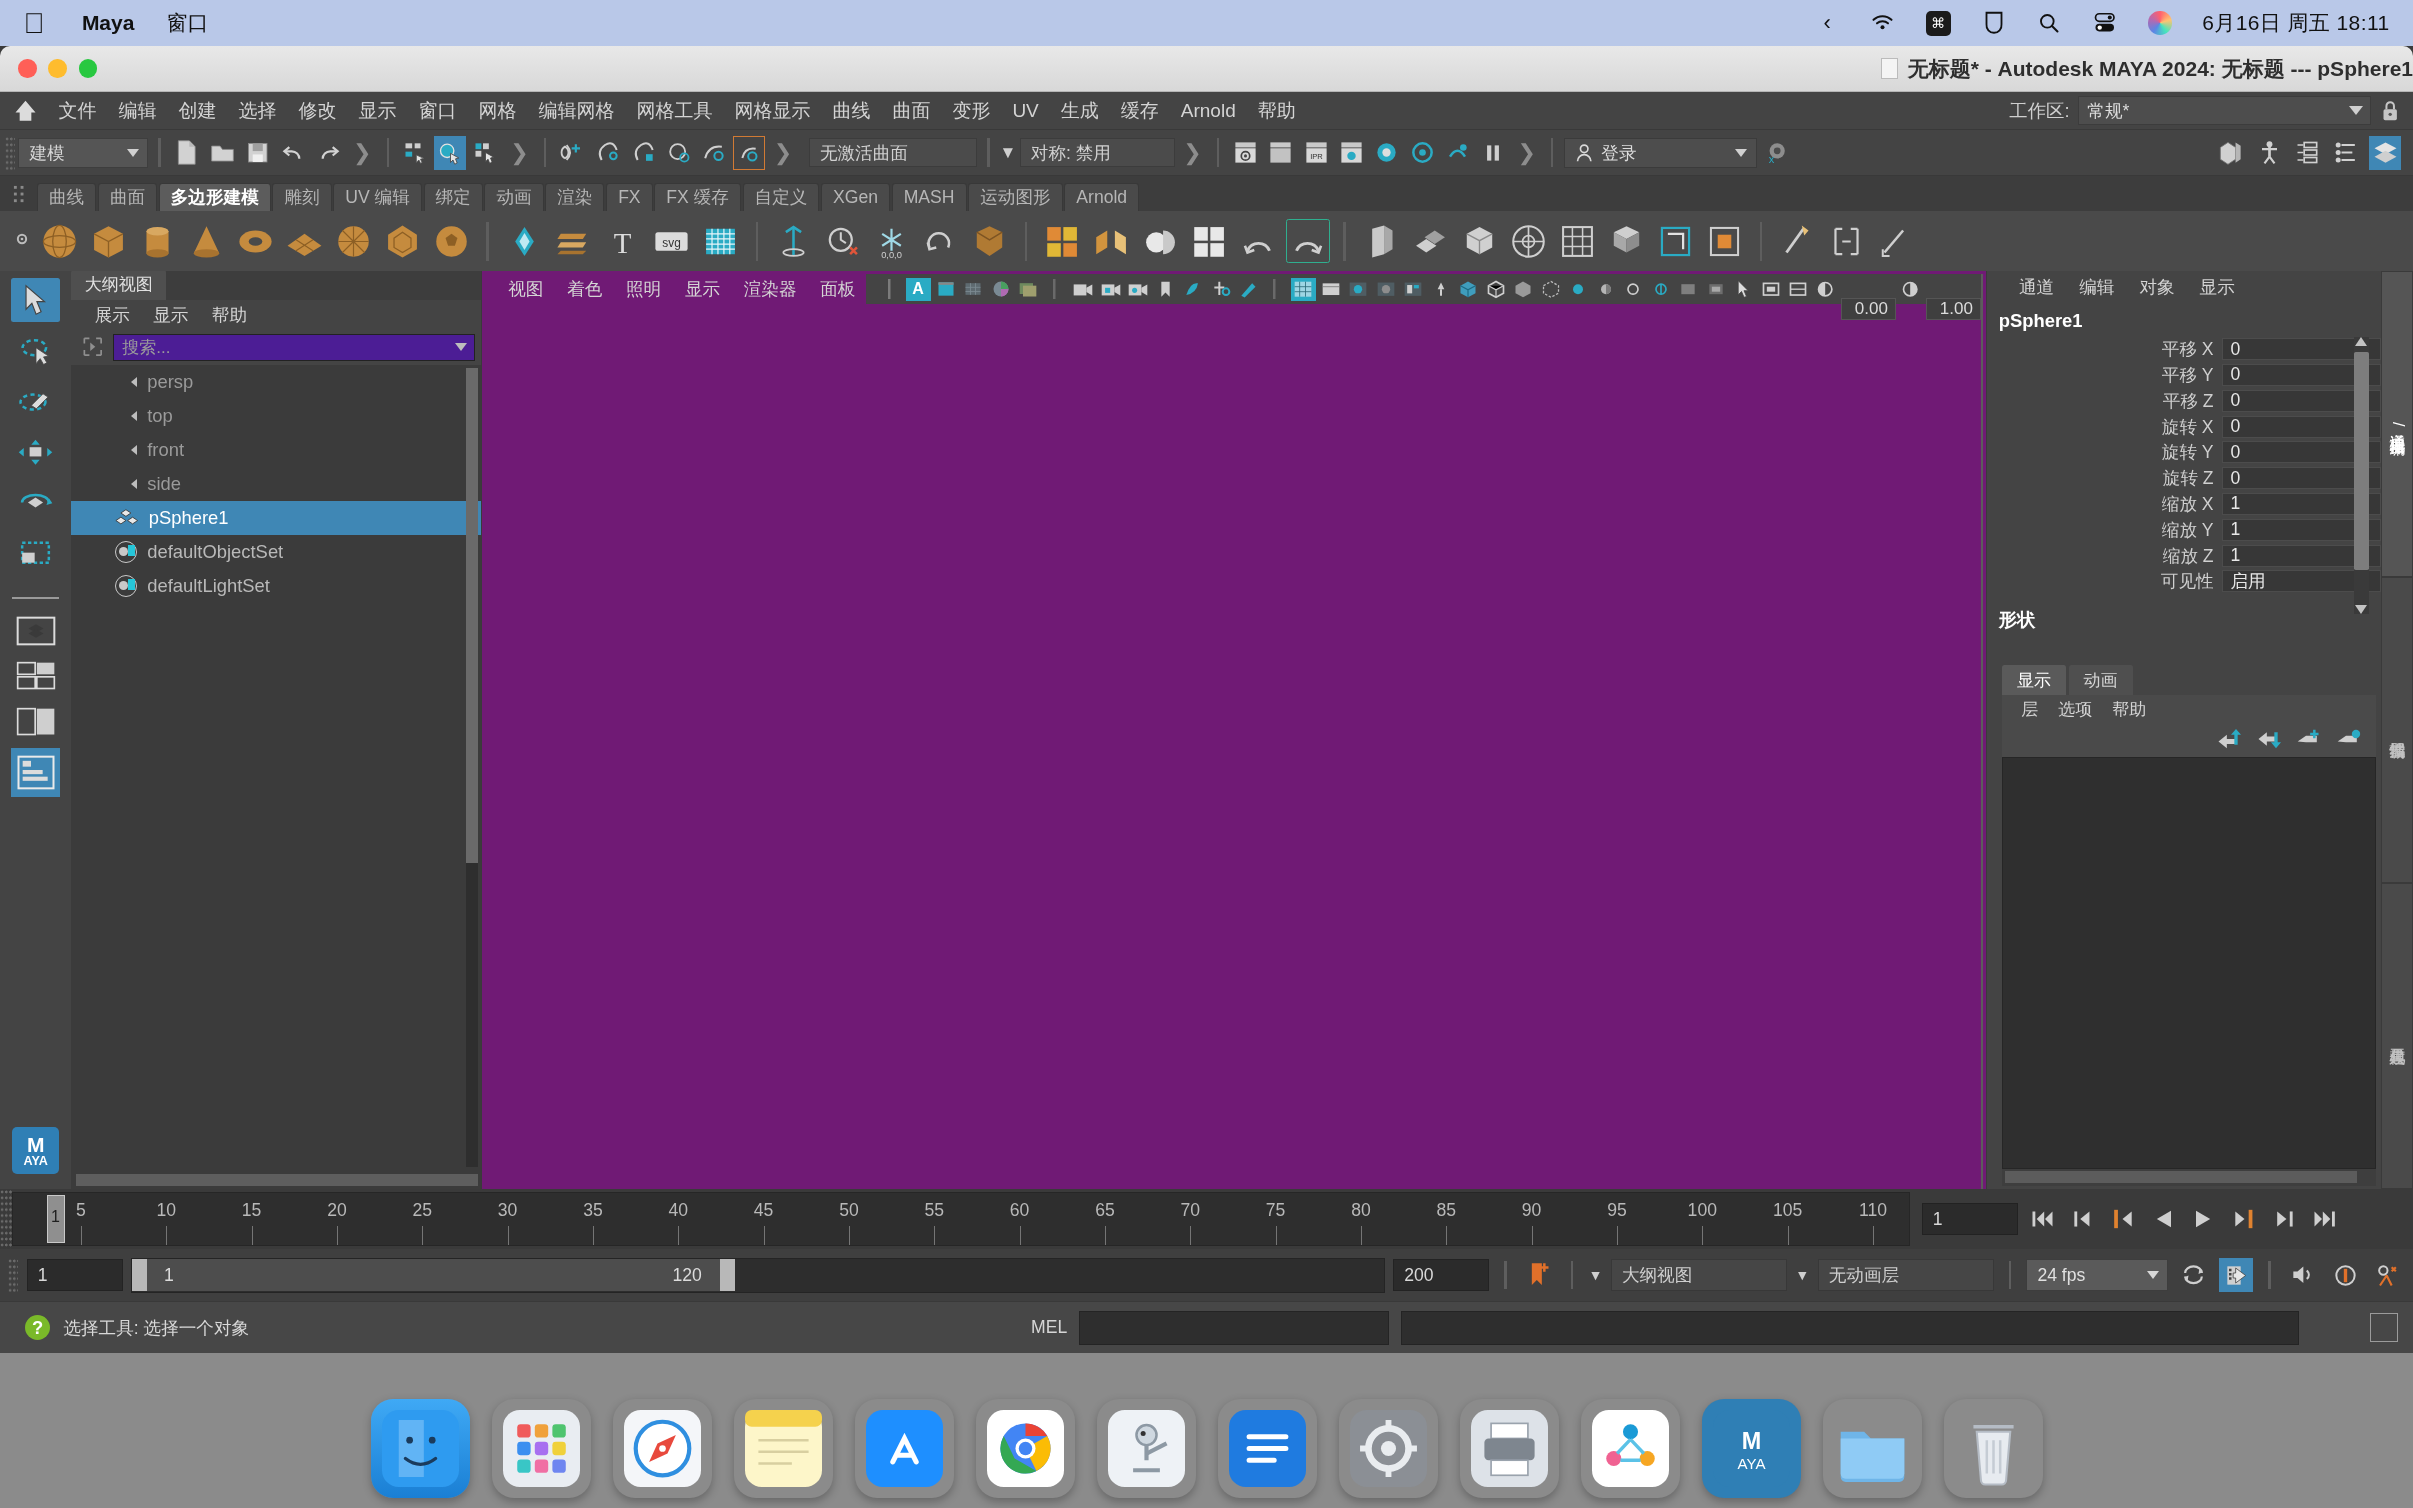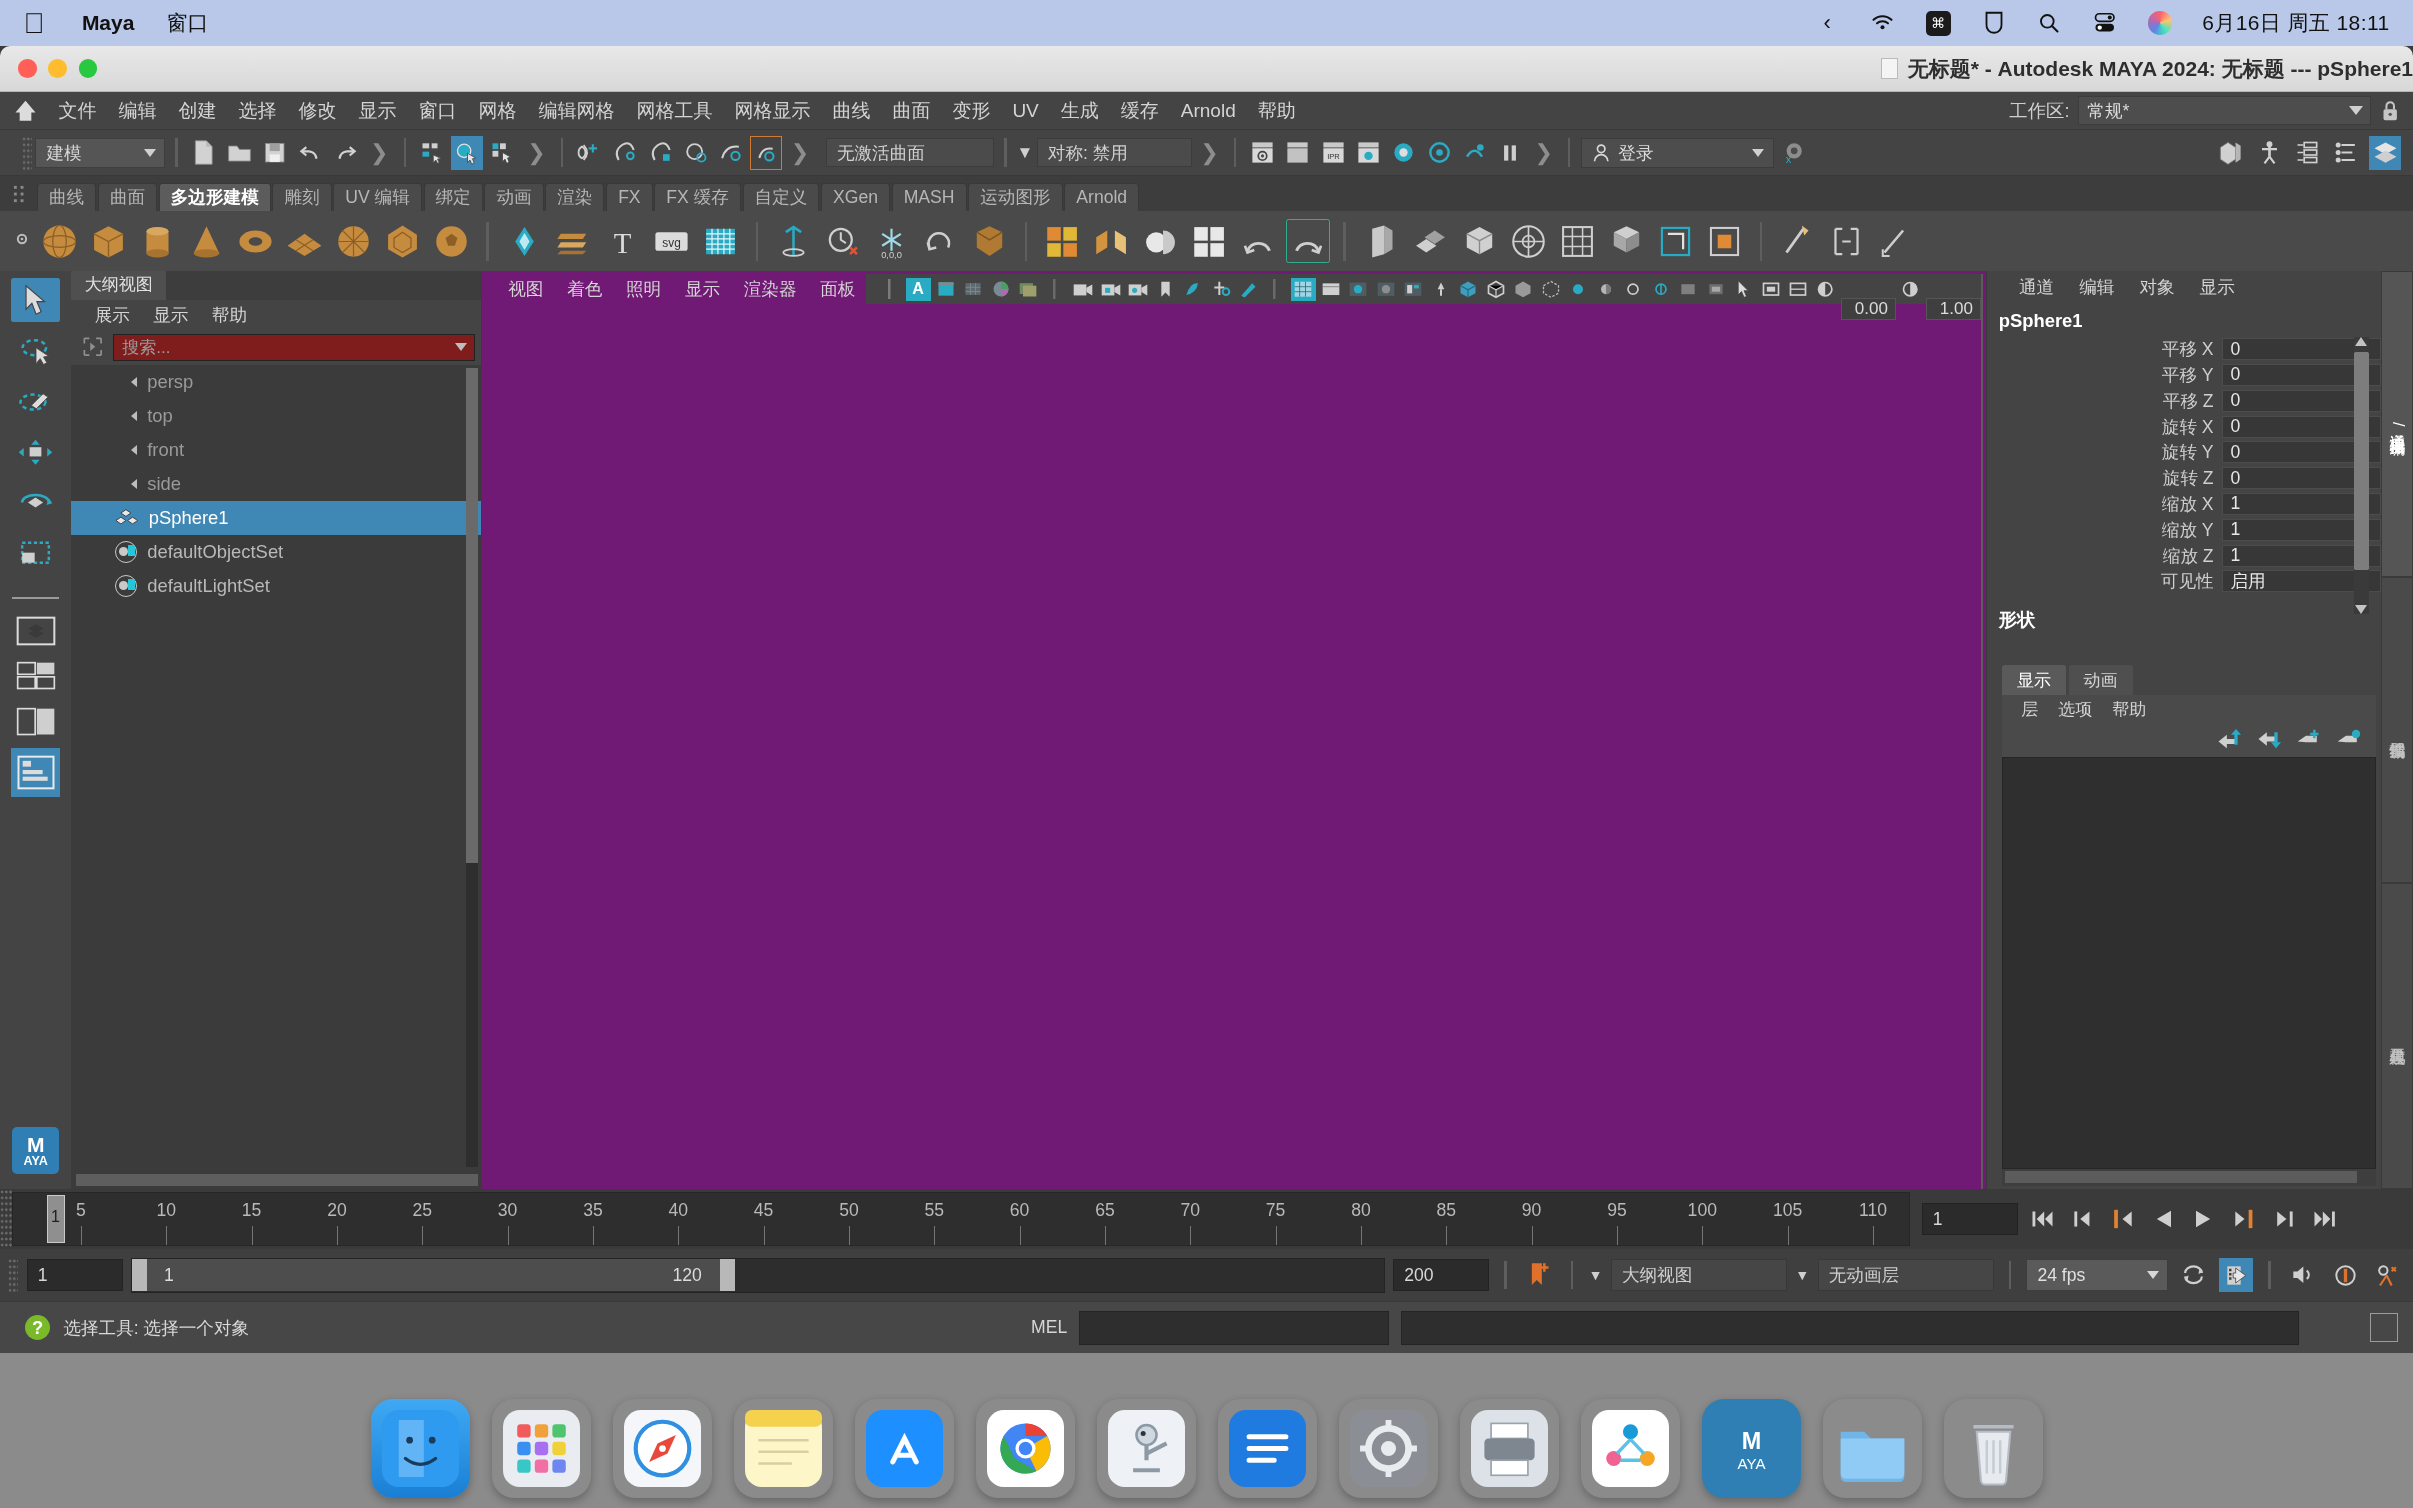--- a/index.html
+++ b/index.html
@@ -67,21 +67,21 @@
     display: flex; align-items: center; color: #dcdcdc; font-size: 17.6px; padding-left: 8.4px;
     position: relative;
   }
   .ws-combo .arrow { position: absolute; right: 6.7px; width:0;height:0;
     border-left:7.5px solid transparent;border-right:7.5px solid transparent;border-top:9.2px solid #cfcfcf; }
   .lock-icon { width: 22px; height: 25px; display:flex;align-items:center;justify-content:center;}
 
   
   #statusline {
     height: 46px; background: #444; display: flex; align-items: center;
-    border-bottom: 0.8px solid #393939; padding-left: 22px; gap: 3.4px;
+    border-bottom: 0.8px solid #393939; padding-left: 5px; gap: 3.4px;
   }
   .dotgrip { width: 10px; height: 34px;
     background-image: radial-gradient(#6a6a6a 1px, transparent 1.1px);
     background-size: 4.2px 5.9px; }
   .mode-combo { width: 130px; height: 30px; background: #555; border: 0.8px solid #3e3e3e;
     display:flex;align-items:center;color:#d8d8d8;font-size:17.6px;padding-left:10px;position:relative;}
   .mode-combo .arrow { position:absolute; right: 8.4px; width:0;height:0;
     border-left:6.7px solid transparent;border-right:6.7px solid transparent;border-top:8.4px solid #d0d0d0;}
   .sep { width: 2.5px; height: 28.5px; background: #5e5e5e; margin: 0 6.7px; }
   .brk { color: #8d8d8d; font-size: 22px; padding: 0 5px; }
@@ -119,21 +119,21 @@
      display:flex;flex-direction:column;align-items:center;justify-content:center;font-size:17.6px;font-weight:bold;line-height:1;}
 
   
   #outliner { width: 444px; background: #444; display: flex; flex-direction: column; border-right: 1.7px solid #3a3a3a;}
   .panel-tab-row { height: 28.5px; background: #3d3d3d; display:flex; align-items:flex-end;}
   .panel-tab { background: #4f4f4f; color:#e0e0e0; font-size: 17px; padding: 3.4px 13.4px; border-radius: 2.5px 2.5px 0 0;}
   .ol-menu { height: 30px; display:flex; align-items:center; gap: 3.4px; padding-left: 13.4px; background: #444;}
   .ol-menu .m-item { font-size: 17.6px; padding: 3.4px 10px;}
   .ol-search-row { height: 35px; display:flex; align-items:center; gap: 6.7px; padding: 0 6.7px 0 10px;}
   .ol-pick { width: 25px; height: 25px; }
-  .ol-search { flex:1; height: 27px; background: #7f1d1d; border: 0.8px solid #222;
+  .ol-search { flex:1; height: 27px; background: #4c1d95; border: 0.8px solid #222;
       display:flex;align-items:center; color:#9b9b9b; font-size: 17px; padding-left: 8.4px; position:relative;}
   .ol-search .arrow { position:absolute;right:6.7px;width:0;height:0;
       border-left:6.7px solid transparent;border-right:6.7px solid transparent;border-top:8.4px solid #bdbdbd;}
   .ol-list { flex:1; background: #3b3b3b; position: relative; overflow: hidden;}
   .ol-row { height: 34px; display:flex; align-items:center; padding-left: 44px; gap: 10px; color:#b9b9b9; font-size: 18.4px;}
   .ol-row.sel { background: #3f87b5; color: #fff; }
   .ol-row.dim { color: #9a9a9a; }
   .cam-icon { width: 22px; height: 15px; position: relative; }
   .cam-icon .body { width: 16px; height: 14.2px; background: #bdbdbd; }
   .cam-icon .lens { position:absolute; right: 0; top: 2.5px; width:0;height:0;

